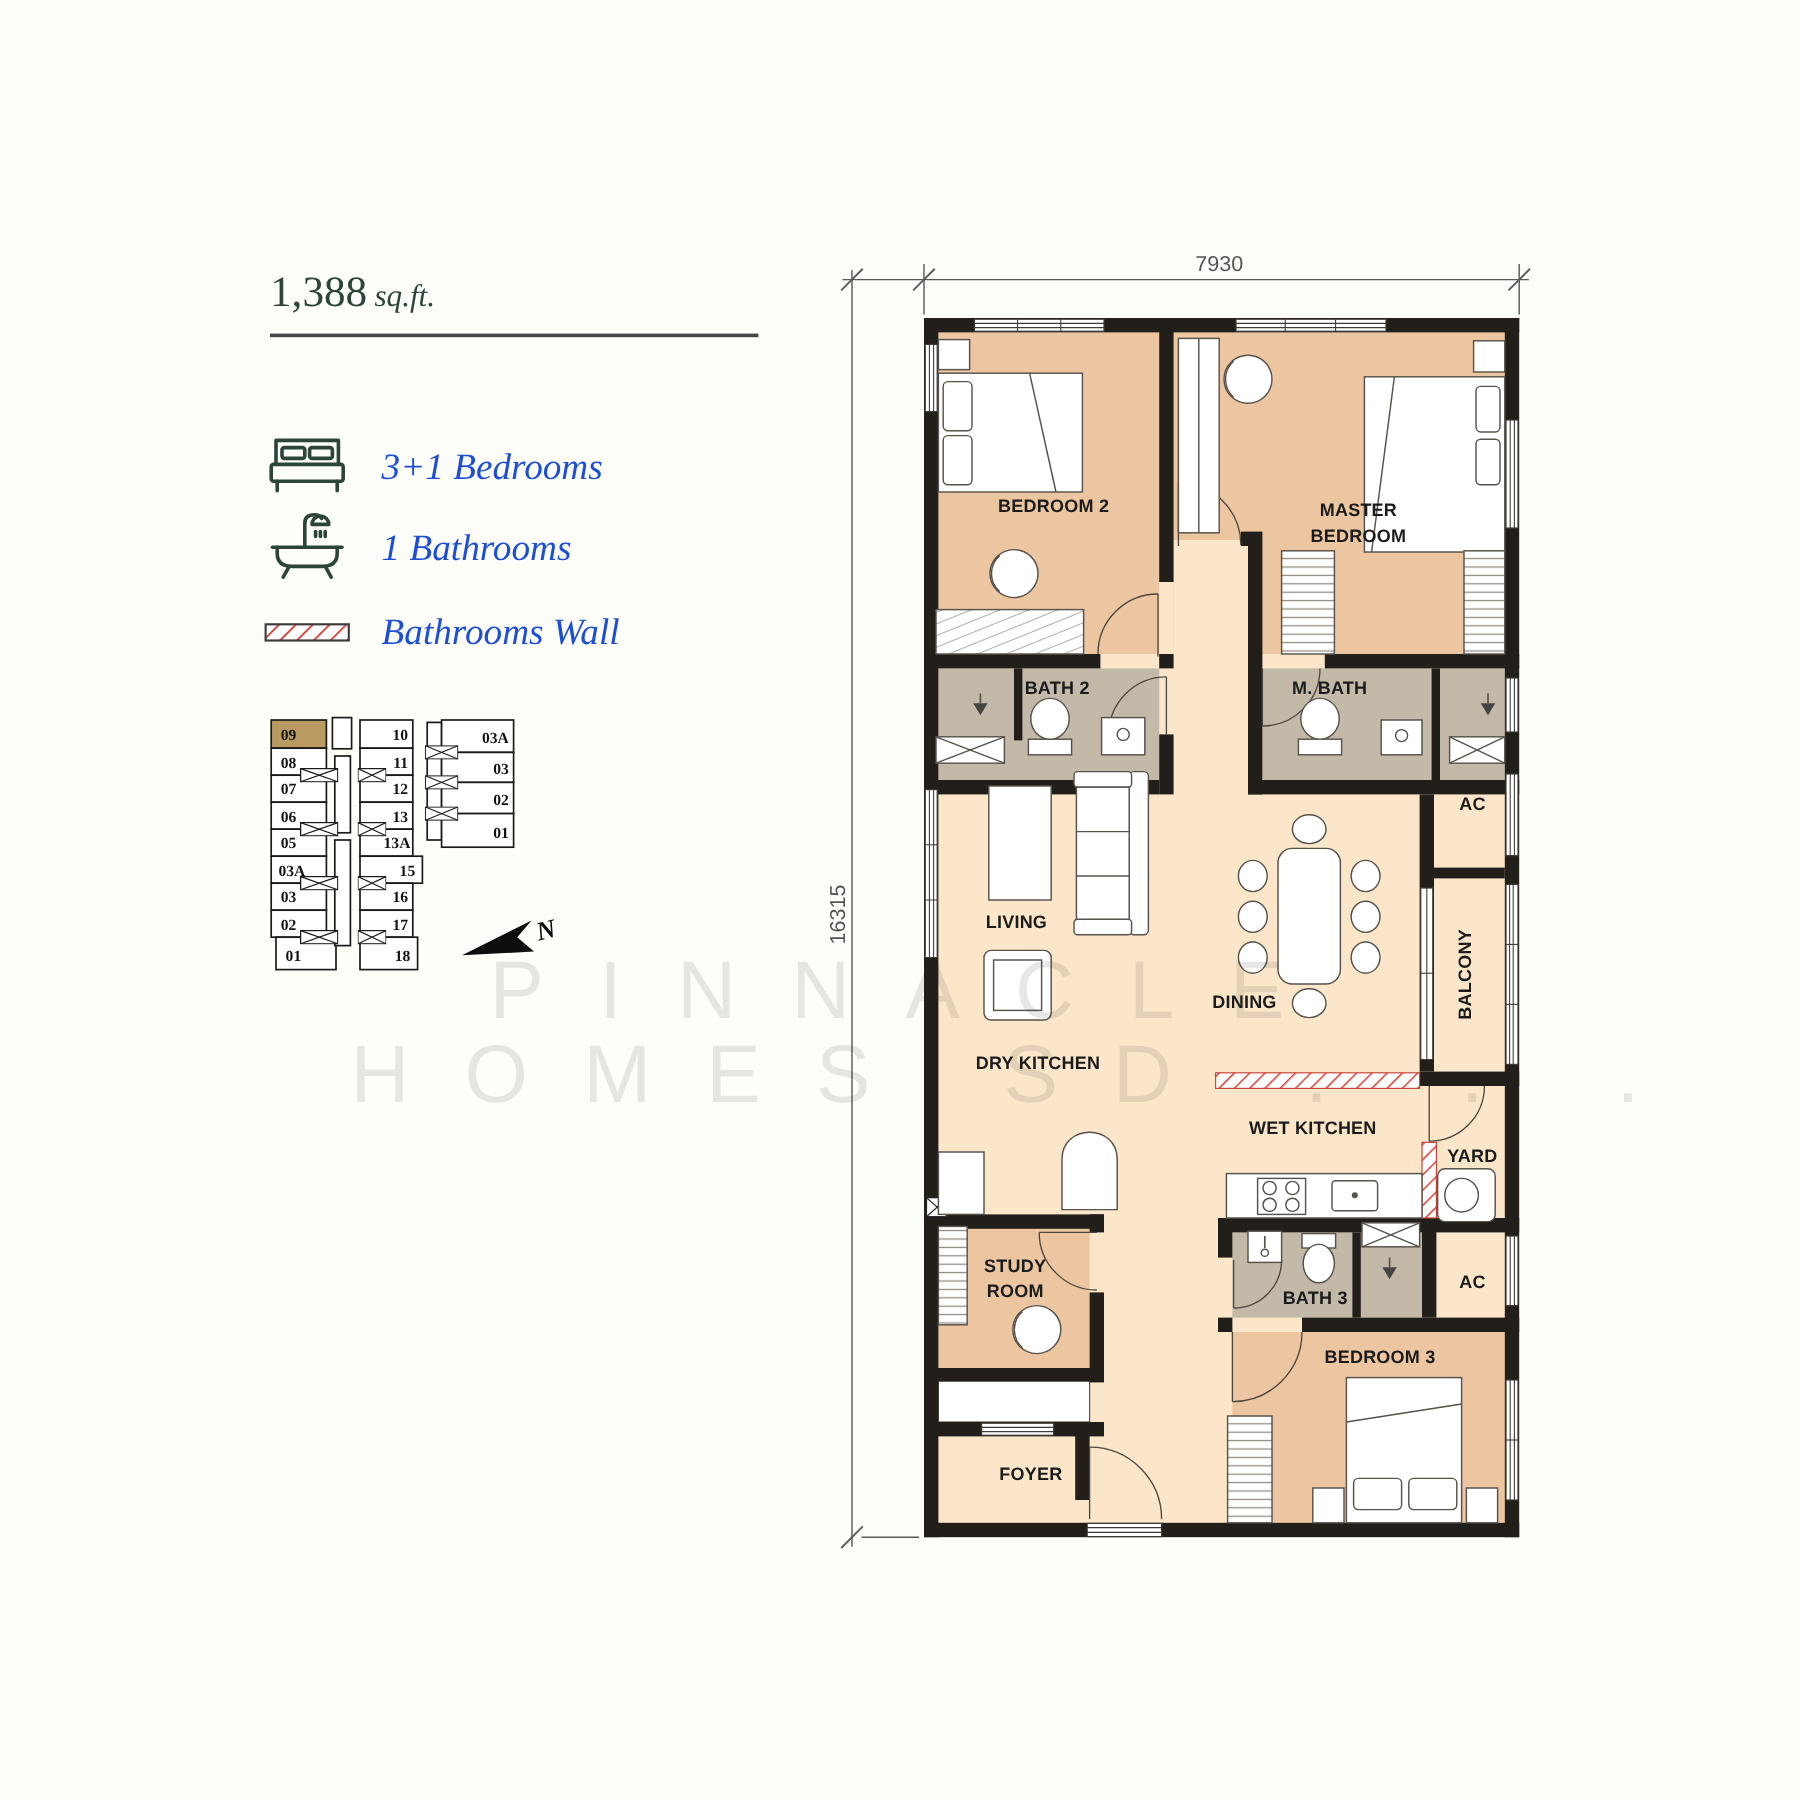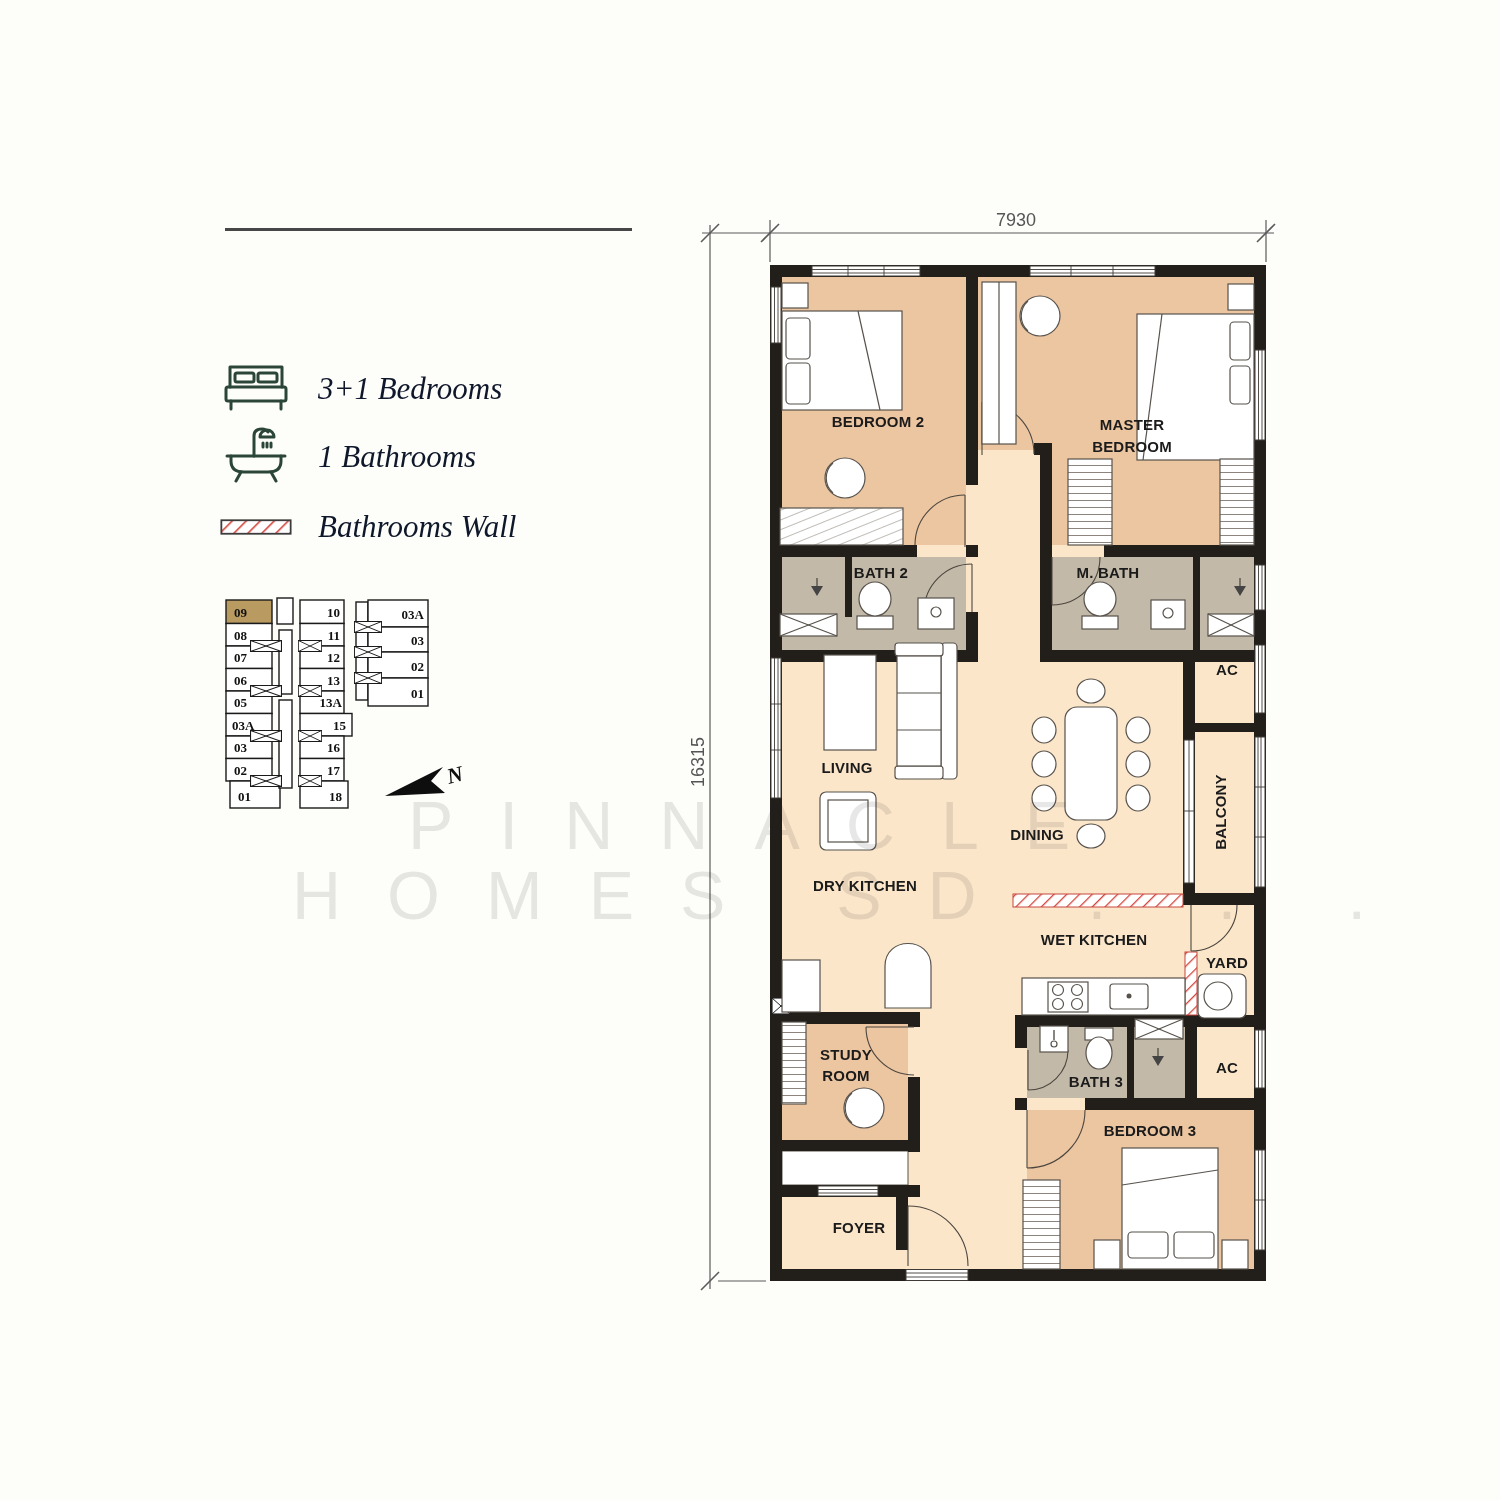--- a/index.html
+++ b/index.html
@@ -13,38 +13,41 @@
   #title-prefix{font-style:italic;font-size:40px;letter-spacing:2px;}
   #title-code{font-size:80px;line-height:.85;letter-spacing:1px;}
   #area-line{margin-top:8px;color:#2b4638;font-family:"Liberation Serif",serif;}
   #area-value{font-size:36px;}
   #area-unit{font-style:italic;font-size:26px;margin-left:6px;}
   #rule{margin-top:14px;width:407px;height:3px;background:#474747;}
 
   
   .legend-row{position:absolute;display:flex;align-items:center;gap:26px;height:66px;}
   .legend-icon{width:72px;display:flex;justify-content:center;align-items:center;}
-  .legend-label{font:italic 31px "Liberation Serif",serif;color:#0f172a;white-space:nowrap;}
+  .legend-label{font:italic 31px "Liberation Serif",serif;color:#1d4ed8;white-space:nowrap;}
 
   
   .wm{position:absolute;font-family:"Liberation Sans",sans-serif;font-size:68px;
       letter-spacing:46px;color:rgba(35,35,35,0.11);white-space:nowrap;z-index:6;
       pointer-events:none;}
 
   
   .rl{font-family:"Liberation Sans",sans-serif;font-weight:bold;font-size:15px;
       fill:#1b1b1b;text-anchor:middle;letter-spacing:.2px;}
   .ku{font-family:"Liberation Serif",serif;font-weight:bold;font-size:13px;fill:#111;}
   .dim{font-family:"Liberation Sans",sans-serif;font-size:18px;fill:#555;text-anchor:middle;}
   svg{position:absolute;}
 </style>
 </head>
 <body>
 
 <div class="abs" style="left:225px;top:214px;">
+  <div id="area-line">
+    <span id="area-value">1,388</span><span id="area-unit">sq.ft.</span>
+  </div>
   <div id="rule"></div>
 </div>
 
 <div class="legend-row" style="left:220px;top:356px;">
   <span class="legend-icon">
     <svg width="68" height="56" viewBox="0 0 68 56" style="position:static">
       <g fill="none" stroke="#2b4638" stroke-width="3" stroke-linecap="round" stroke-linejoin="round">
         <path d="M8,26 V6 H60 V26"></path>
         <rect x="13" y="12" width="19" height="9" rx="2"></rect>
         <rect x="36" y="12" width="19" height="9" rx="2"></rect>

